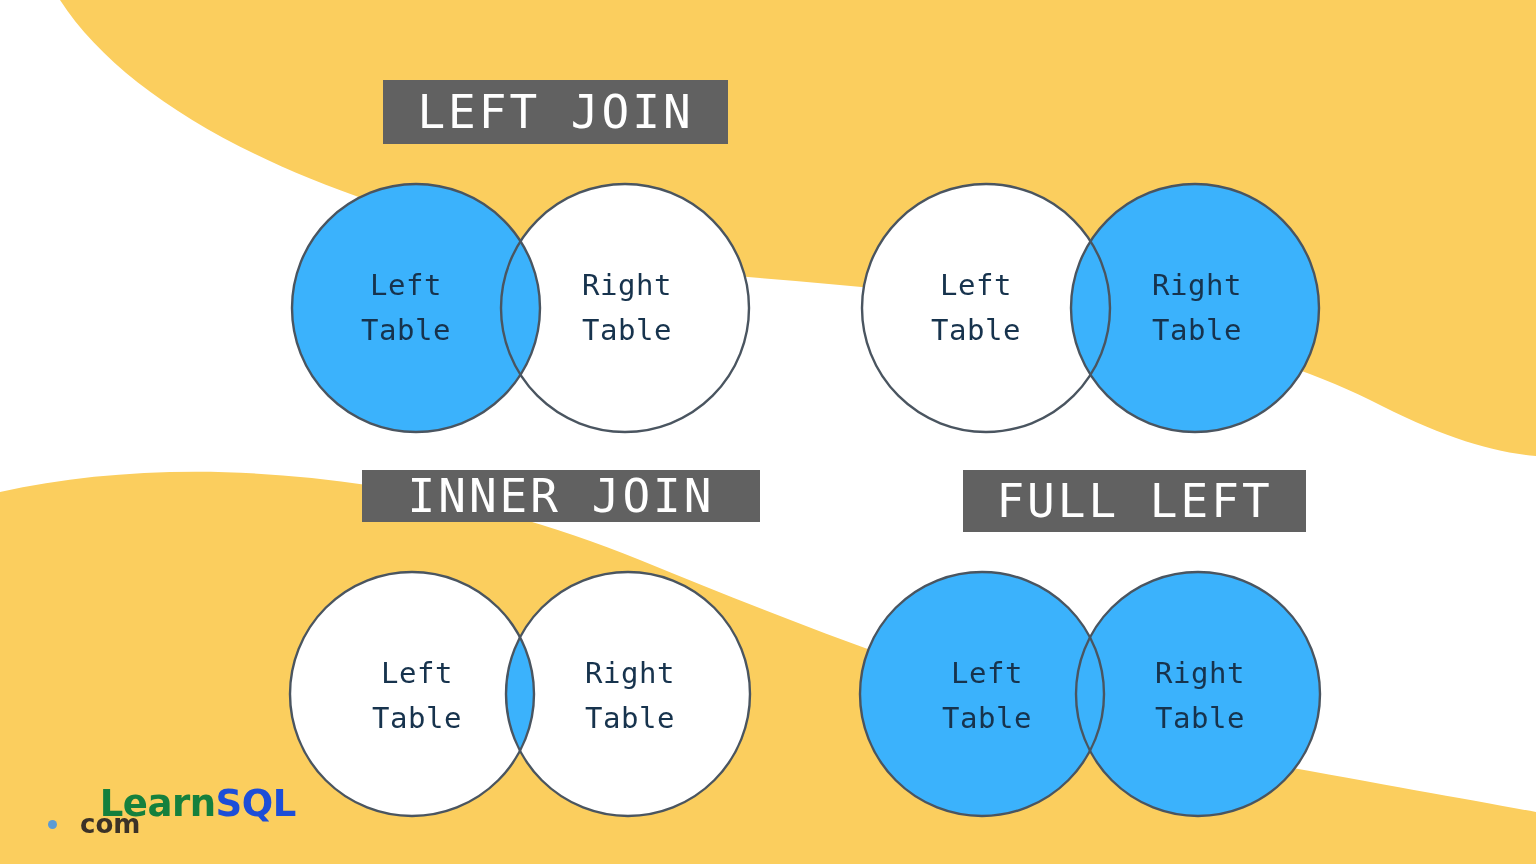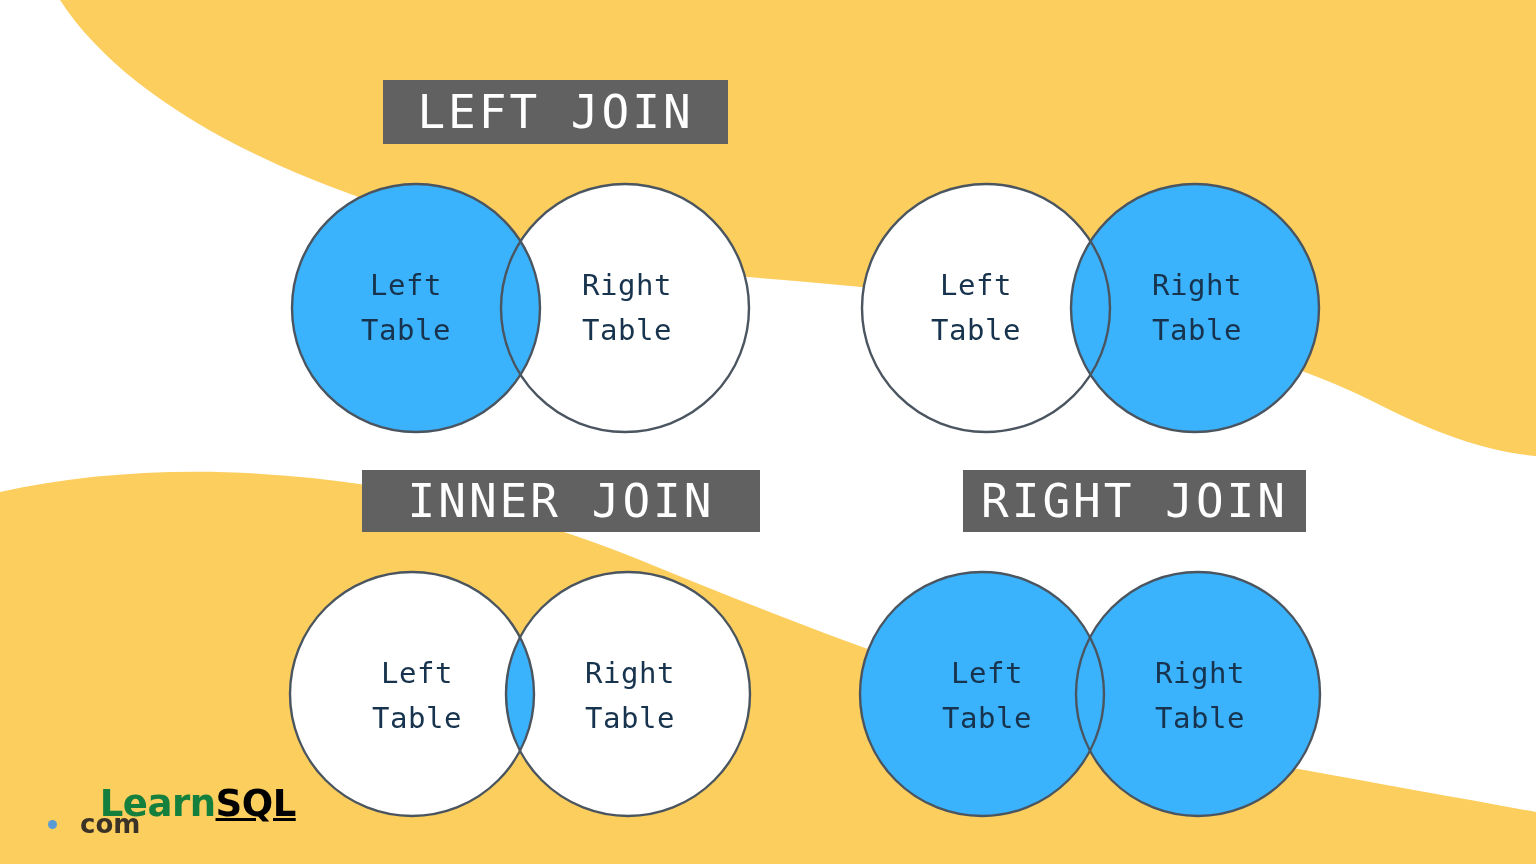--- a/index.html
+++ b/index.html
@@ -34,21 +34,21 @@
     letter-spacing: 3px;
     display: flex;
     align-items: center;
     justify-content: center;
     white-space: pre;
     font-weight: 400;
     margin-left: 48px;
   }
   #banner-left-join  { left: 335px;  top: 80px;  width: 345px; height: 64px; }
   #banner-right-join { left: 897px;  top: 80px;  width: 374px; height: 64px; }
-  #banner-inner-join { left: 314px;  top: 470px; width: 398px; height: 62px; }
+  #banner-inner-join { left: 314px;  top: 470px; width: 398px; height: 52px; }
   #banner-full-join  { left: 915px;  top: 470px; width: 343px; height: 62px; }
 
   
   .venn {
     position: absolute;
     text-decoration: underline;
   }
   #venn-left-join  { left: 280px; top: 165px; width: 500px; height: 290px; }
   #venn-right-join { left: 850px; top: 165px; width: 500px; height: 290px; }
   #venn-inner-join { left: 280px; top: 555px; width: 500px; height: 290px; }
@@ -81,21 +81,21 @@
     height: 80px;
   }
   .logo-word {
     font-family: "DejaVu Sans", "Liberation Sans", sans-serif;
     font-size: 37px;
     font-weight: bold;
     letter-spacing: -0.5px;
     line-height: 1;
   }
   #logo-learn { color: #15803d; }
-  #logo-sql   { color: #000000; text-decoration: underline; }
+  #logo-sql   { color: #1d4ed8; }
   #logo-row-1 {
     position: absolute;
     left: 0;
     top: 0;
     white-space: pre;
   }
   #logo-row-2 {
     position: absolute;
     left: 6px;
     top: 43px;
@@ -204,21 +204,21 @@
       </g>
       <circle class="circle-outline" cx="132" cy="139" r="122"></circle>
       <circle class="circle-outline" cx="348" cy="139" r="122"></circle>
       <text class="venn-label" x="137" y="128">Left</text>
       <text class="venn-label" x="137" y="173">Table</text>
       <text class="venn-label" x="350" y="128">Right</text>
       <text class="venn-label" x="350" y="173">Table</text>
     </svg>
   </div>
 
-  <div class="banner" id="banner-full-join">RIGHT JOIN</div>
+  <div class="banner" id="banner-full-join">FULL LEFT</div>
 
   <div class="venn" id="venn-full-join">
     <svg viewBox="0 0 500 290">
       <circle class="circle-fill-blue" cx="132" cy="139" r="122"></circle>
       <circle class="circle-fill-blue" cx="348" cy="139" r="122"></circle>
       <circle class="circle-outline" cx="132" cy="139" r="122"></circle>
       <circle class="circle-outline" cx="348" cy="139" r="122"></circle>
       <text class="venn-label" x="137" y="128">Left</text>
       <text class="venn-label" x="137" y="173">Table</text>
       <text class="venn-label" x="350" y="128">Right</text>

